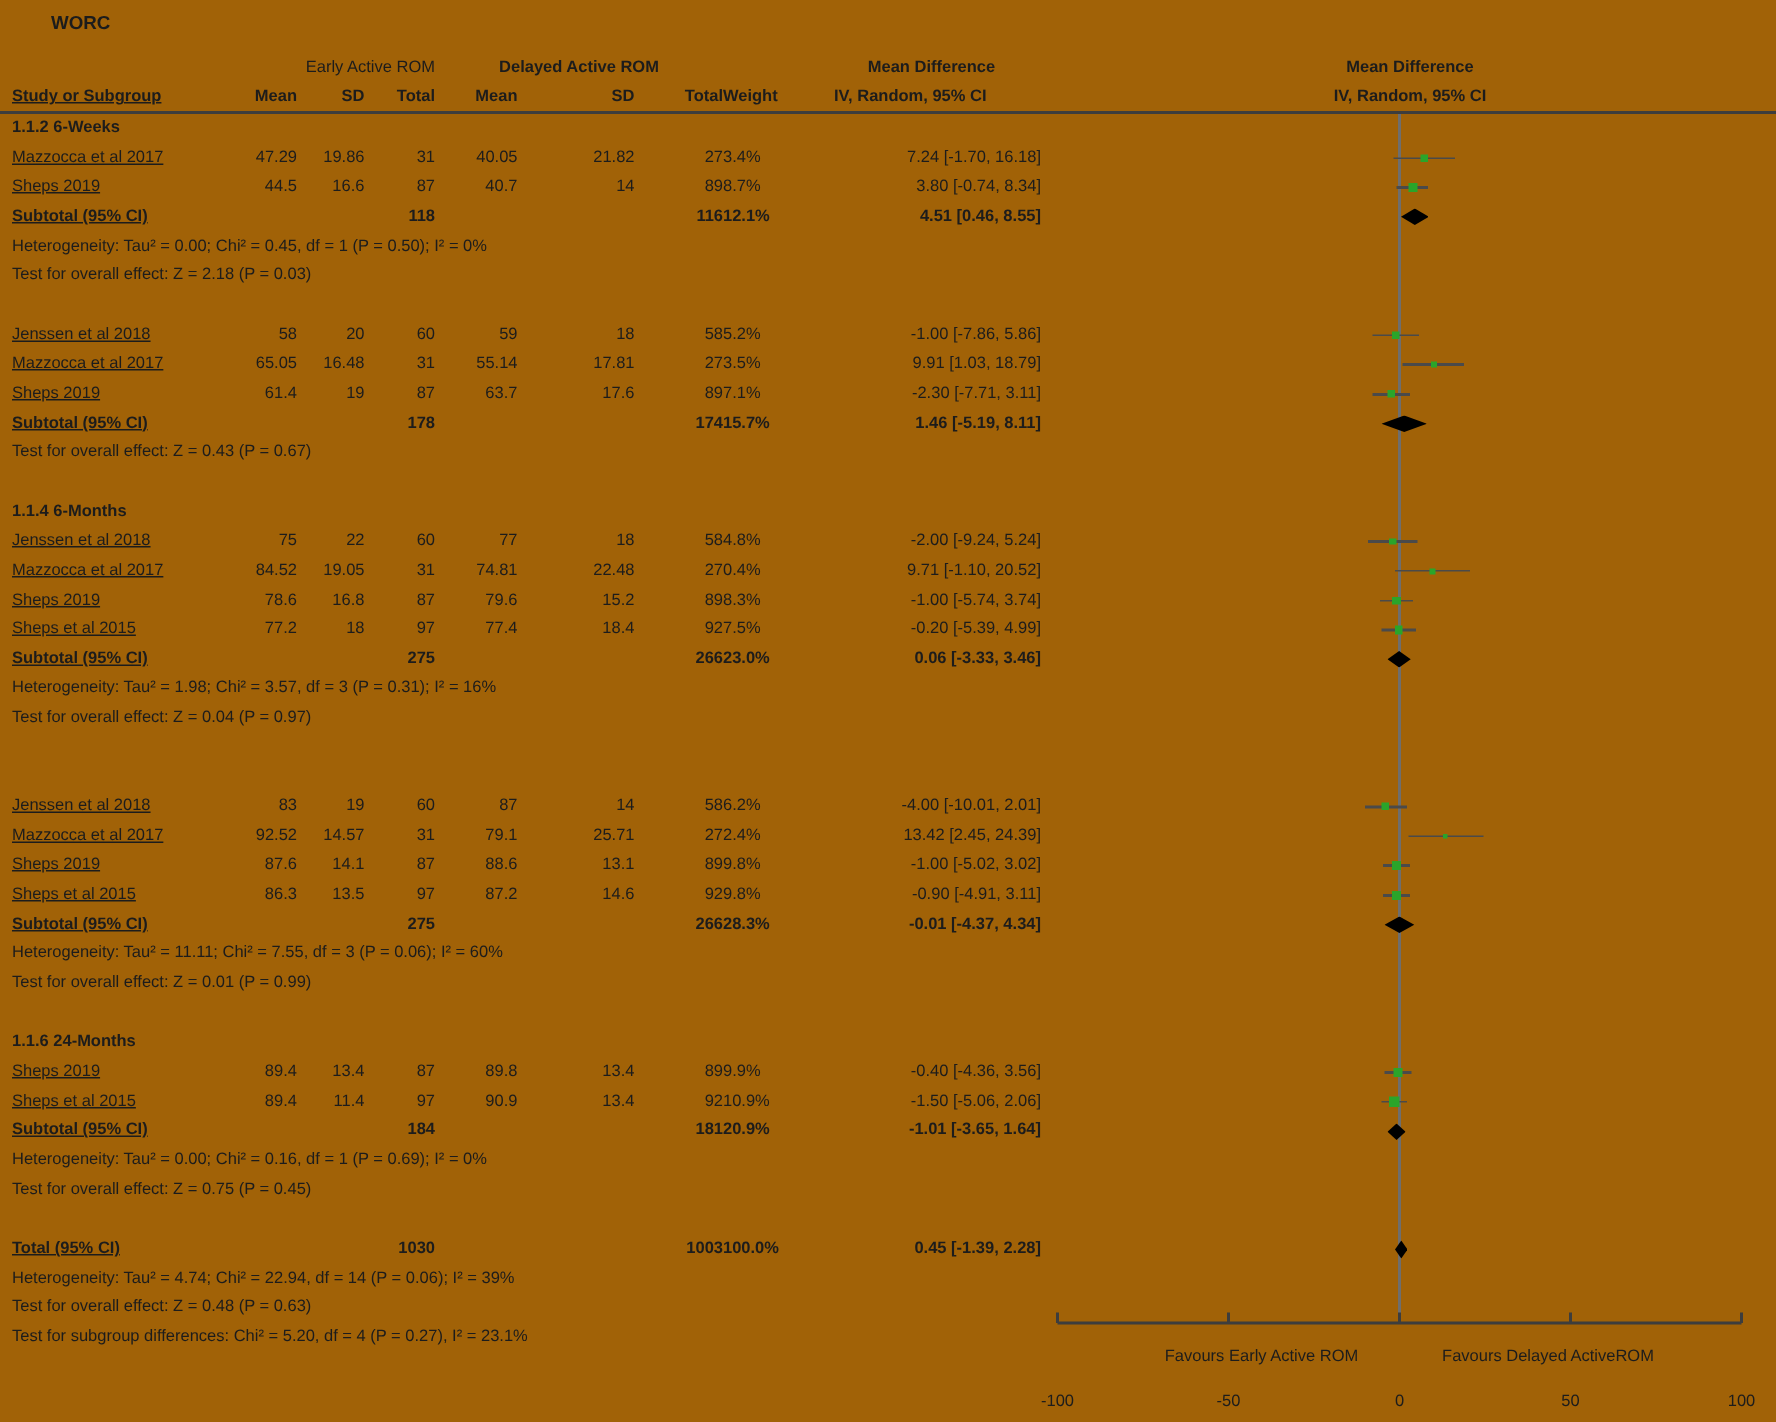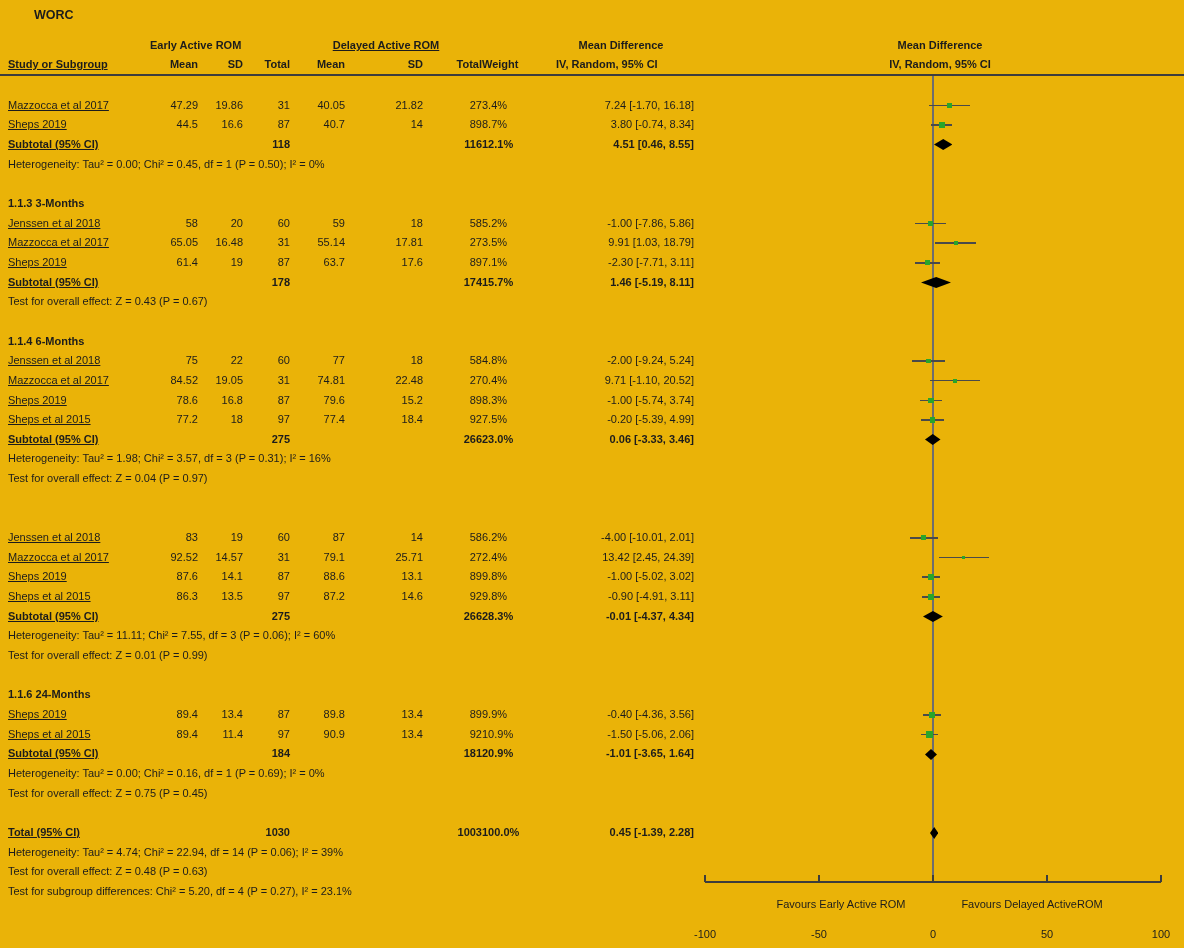--- a/index.html
+++ b/index.html
@@ -1,37 +1,37 @@
 <!DOCTYPE html>
 <html><head>
 <meta charset="utf-8">
 <style>
   html,body{margin:0;padding:0;background:#ffffff;}
   #figure{
-    position:relative;width:1184px;height:948px;background:#eab308;
+    position:relative;width:1184px;height:948px;background:#a16207;
     font-family:"Liberation Sans","DejaVu Sans",sans-serif;
     font-size:11px;color:#1c1c1c;overflow:hidden;
   }
   .b{font-weight:bold;}
   #title{position:absolute;left:34px;top:8px;font-size:12.5px;font-weight:bold;}
   #header{position:absolute;left:0;top:36px;width:1184px;height:40px;border-bottom:2px solid #3d3d3d;box-sizing:border-box;}
   .hrow{display:flex;height:19px;line-height:19px;}
   .row{display:flex;height:19.66px;line-height:19.66px;position:relative;}
   .c-study{width:150px;padding-left:8px;box-sizing:border-box;white-space:nowrap;text-decoration:underline;}
   .c-m1{width:48px;text-align:right;}
   .c-sd1{width:45px;text-align:right;}
   .c-n1{width:47px;text-align:right;}
   .c-m2{width:55px;text-align:right;}
   .c-sd2{width:78px;text-align:right;}
   .c-n2{width:59px;text-align:right;}
   .c-w{width:66px;text-align:left;}
   .c-ci{width:152px;text-align:right;padding-right:6px;box-sizing:border-box;white-space:nowrap;}
   .c-plot{width:484px;position:relative;}
-  .g1{width:140px;text-align:left;font-weight:bold;}
-  .g2{width:192px;text-align:center;font-weight:bold;text-decoration:underline;}
+  .g1{width:140px;text-align:right;font-weight:normal;}
+  .g2{width:192px;text-align:center;font-weight:bold;}
   .statline{width:690px;padding-left:8px;box-sizing:border-box;white-space:nowrap;}
   .sectionlabel{width:690px;padding-left:8px;box-sizing:border-box;font-weight:bold;white-space:nowrap;}
   #rows{position:absolute;left:0;top:76px;width:1184px;}
   #zero-line{position:absolute;background:#6e6e6e;width:1.5px;z-index:0;}
   .ci-line{position:absolute;height:1.6px;background:#4a4a4a;z-index:1;}
   .sq{position:absolute;z-index:2;}
   .dmd{position:absolute;z-index:2;}
   #axis{position:absolute;}
   .tick{position:absolute;width:1.5px;height:7px;top:0;background:#3d3d3d;}
   #axis-line{position:absolute;height:1.5px;background:#3d3d3d;top:6px;}
@@ -70,20 +70,21 @@
       <span class="c-plot">
         <span class="hplot" style="left:240px;top:0;">IV, Random, 95% CI</span>
       </span>
     </div>
   </div>
 
   <div id="zero-line" style="left: 932.25px; top: 76px; height: 806.06px; background: rgb(110, 110, 110);"></div>
 
   <div id="rows">
       <div class="row">
+        <span class="sectionlabel">1.1.2 6-Weeks</span>
         <span class="c-plot"></span>
       </div>
       <div class="row">
         <span class="c-study">Mazzocca et al 2017</span>
         <span class="c-m1">47.29</span>
         <span class="c-sd1">19.86</span>
         <span class="c-n1">31</span>
         <span class="c-m2">40.05</span>
         <span class="c-sd2">21.82</span>
         <span class="c-n2">27</span>
@@ -123,24 +124,24 @@
           <svg width="18.4452" height="11" class="dmd" style="left: 234.06px; top: calc(50% - 5.5px);">
             <polygon points="0,5.5 9.2226,0 18.4452,5.5 9.2226,11" fill="#000000"></polygon>
           </svg>
         </span>
       </div>
       <div class="row">
         <span class="statline">Heterogeneity: Tau² = 0.00; Chi² = 0.45, df = 1 (P = 0.50); I² = 0%</span>
         <span class="c-plot"></span>
       </div>
       <div class="row">
-        <span class="c-plot"></span>
-      </div>
-      <div class="row">
-        <span class="sectionlabel">1.1.3 3-Months</span>
+        <span class="statline">Test for overall effect: Z = 2.18 (P = 0.03)</span>
+        <span class="c-plot"></span>
+      </div>
+      <div class="row">
         <span class="c-plot"></span>
       </div>
       <div class="row">
         <span class="c-study">Jenssen et al 2018</span>
         <span class="c-m1">58</span>
         <span class="c-sd1">20</span>
         <span class="c-n1">60</span>
         <span class="c-m2">59</span>
         <span class="c-sd2">18</span>
         <span class="c-n2">58</span>

